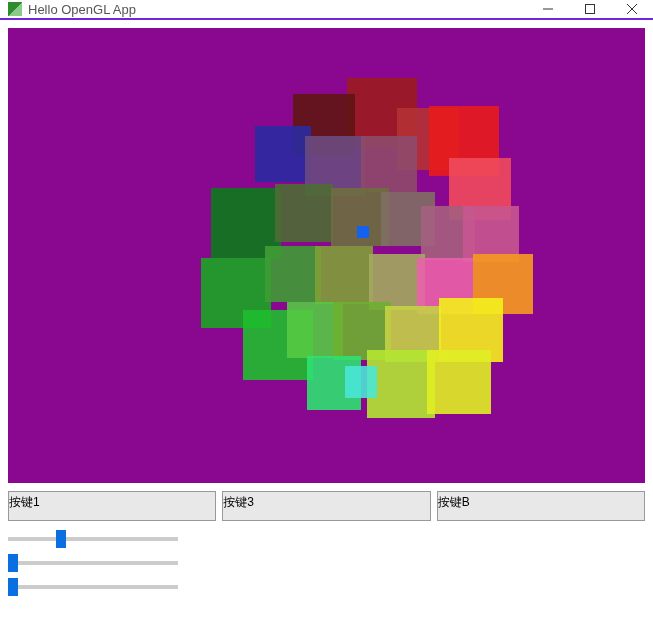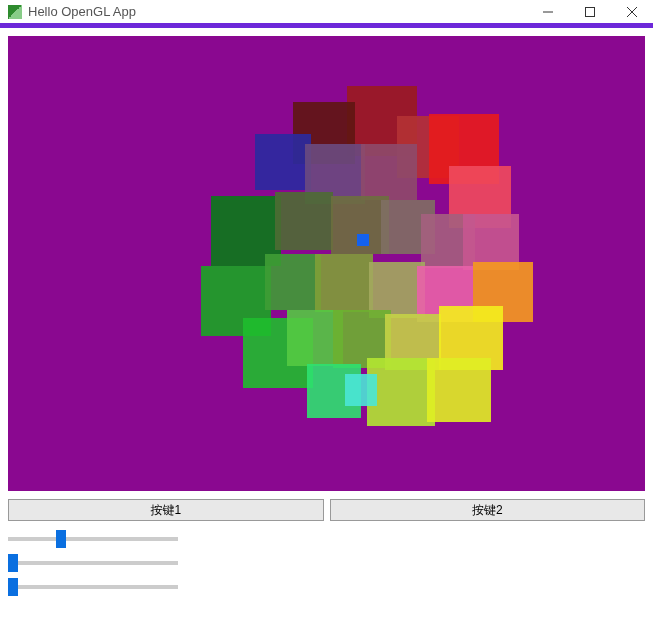--- a/index.html
+++ b/index.html
@@ -1,27 +1,27 @@
 <!DOCTYPE html>
 <html><head>
   <meta charset="utf-8">
   <style>
     * { box-sizing: border-box; margin: 0; padding: 0; }
     body { font-family: "Microsoft YaHei", sans-serif; font-size: 12px; background: #fff; width: 653px; height: 620px; overflow: hidden; }
-    .titlebar { height: 28px; background: #fff; display: flex; align-items: center; padding: 0 0 0 8px; border-bottom: 5px solid #6d28d9; }
+    .titlebar { height: 20px; background: #fff; display: flex; align-items: center; padding: 0 0 0 8px; border-bottom: 2px solid #6d28d9; }
     .titlebar .app-icon { width: 14px; height: 14px; background: linear-gradient(135deg,#2e8b2e 50%,#88cc88 50%); margin-right: 6px; }
     .titlebar .title { color: #555; font-size: 13px; flex: 1; }
     .winbtn { width: 42px; height: 28px; display: flex; align-items: center; justify-content: center; color: #666; }
     .winbtn svg { width: 10px; height: 10px; }
     .content { padding: 8px; }
     .viewport { width: 637px; height: 455px; background: #8a0890; position: relative; overflow: hidden; }
     .stage { position: absolute; left: 50%; top: 50%; transform: translate(-50%,-55%); width: 360px; height: 360px; }
     .sq { position: absolute; width: 66px; height: 66px; opacity: 0.9; }
     .buttons { display: flex; gap: 6px; margin-top: 8px; }
-    .btn { flex: 1; height: 22px; border: 1px solid #999; background: #e8e8e8; font-size: 12px; text-align: center; line-height: 20px; cursor: pointer; }
+    .btn { flex: 1; height: 30px; border: 1px solid #999; background: #e8e8e8; font-size: 12px; text-align: left; line-height: 20px; cursor: pointer; }
     .sliders { margin-top: 8px; }
     .slider { display: block; height: 20px; margin-bottom: 4px; -webkit-appearance: none; appearance: none; background: transparent; }
     .slider::-webkit-slider-runnable-track { height: 4px; background: #ccc; }
     .slider::-webkit-slider-thumb { -webkit-appearance: none; width: 10px; height: 18px; background: #0a6fe0; margin-top: -7px; border: none; }
     .slider::-moz-range-track { height: 4px; background: #ccc; }
     .slider::-moz-range-thumb { width: 10px; height: 18px; background: #0a6fe0; border: none; border-radius: 0; }
     .s1 { width: 170px; }
     .s2 { width: 170px; }
     .s3 { width: 170px; }
   </style>
@@ -80,21 +80,22 @@
         <div class="sq" style="left: 160px; top: 298px; width: 54px; height: 54px; background: rgb(46, 225, 112);"></div>
         <div class="sq" style="left: 220px; top: 292px; width: 68px; height: 68px; background: rgb(179, 230, 50);"></div>
         <div class="sq" style="left: 280px; top: 292px; width: 64px; height: 64px; background: rgb(224, 238, 35);"></div>
         <div class="sq" style="left: 198px; top: 308px; width: 32px; height: 32px; background: rgb(74, 230, 214);"></div>
         <div class="sq" style="left: 210px; top: 168px; width: 12px; height: 12px; background: rgb(10, 96, 255);"></div>
       </div>
   </div>
 
   <div class="buttons">
     <div class="btn">按键1</div>
-    <div class="btn">按键2</div>
+    <div class="btn">按键3</div>
+    <div class="btn">按键B</div>
   </div>
 
   <div class="sliders">
     <input type="range" class="slider s1" min="0" max="100" value="30" style="">
     <input type="range" class="slider s2" min="0" max="100" value="0" style="">
     <input type="range" class="slider s3" min="0" max="100" value="0" style="">
   </div>
 </div>
 
 </body></html>

